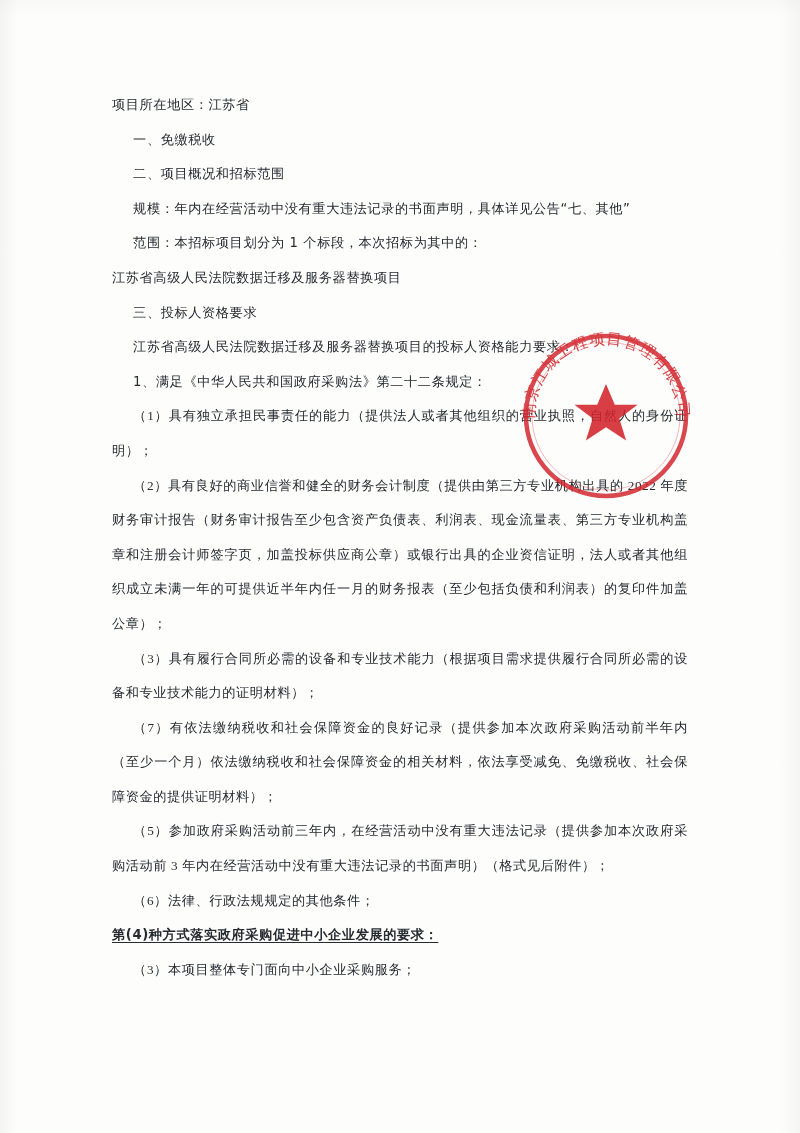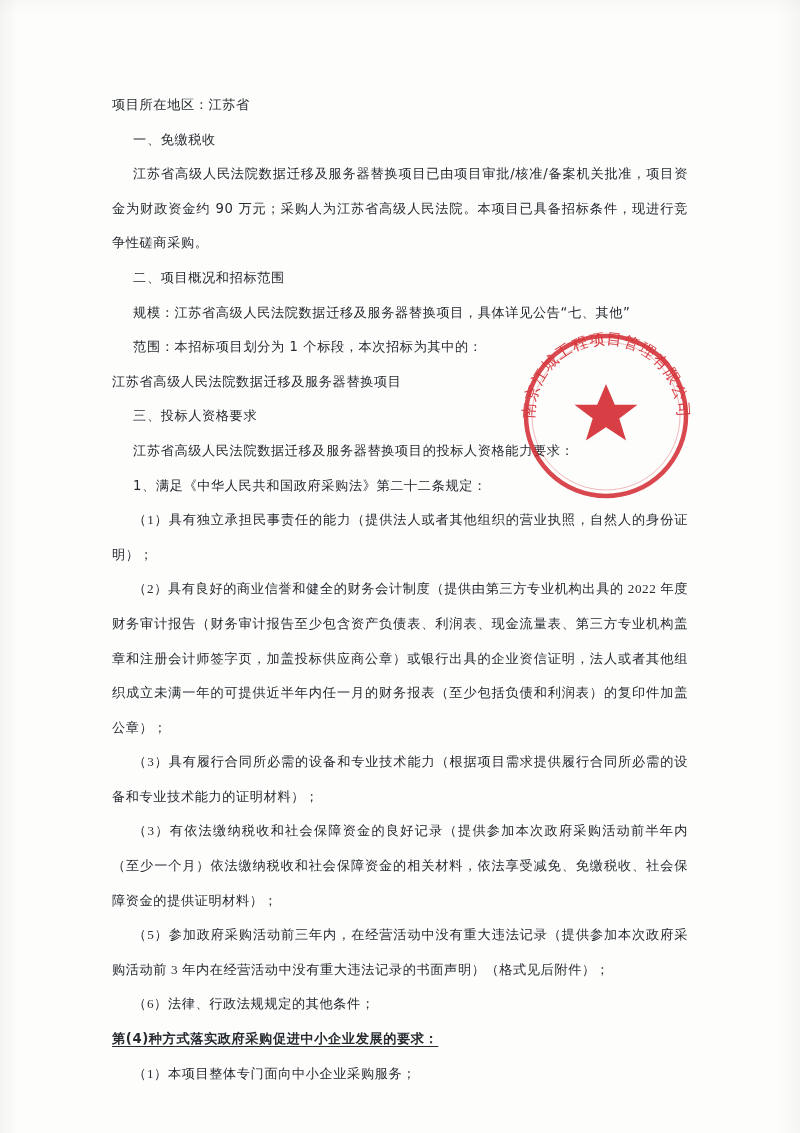--- a/index.html
+++ b/index.html
@@ -72,36 +72,35 @@
   }
 </style>
 </head>
 <body>
 
 <div class="page">
 
   <div class="doc">
     <p class="lvl0">项目所在地区：江苏省</p>
     <p class="lvl1">一、免缴税收</p>
-    <p class="lvl1">江苏省高级人民法院数据迁移及服务器替换项目已由项目审批/核准/备案机关批准，项目资金为财政资金约 90 万元；采购人为江苏省高级人民法院。本项目已具备招标条件，现进行竞争性磋商采购。</p>
     <p class="lvl1">二、项目概况和招标范围</p>
-    <p class="lvl1">规模：江苏省高级人民法院数据迁移及服务器替换项目，具体详见公告“七、其他”</p>
+    <p class="lvl1">规模：年内在经营活动中没有重大违法记录的书面声明，具体详见公告“七、其他”</p>
     <p class="lvl1">范围：本招标项目划分为 1 个标段，本次招标为其中的：</p>
     <p class="lvl0">江苏省高级人民法院数据迁移及服务器替换项目</p>
     <p class="lvl1">三、投标人资格要求</p>
     <p class="lvl1">江苏省高级人民法院数据迁移及服务器替换项目的投标人资格能力要求：</p>
     <p class="lvl1">1、满足《中华人民共和国政府采购法》第二十二条规定：</p>
     <p class="lvl2">（1）具有独立承担民事责任的能力（提供法人或者其他组织的营业执照，自然人的身份证明）；</p>
     <p class="lvl2">（2）具有良好的商业信誉和健全的财务会计制度（提供由第三方专业机构出具的 2022 年度财务审计报告（财务审计报告至少包含资产负债表、利润表、现金流量表、第三方专业机构盖章和注册会计师签字页，加盖投标供应商公章）或银行出具的企业资信证明，法人或者其他组织成立未满一年的可提供近半年内任一月的财务报表（至少包括负债和利润表）的复印件加盖公章）；</p>
     <p class="lvl2">（3）具有履行合同所必需的设备和专业技术能力（根据项目需求提供履行合同所必需的设备和专业技术能力的证明材料）；</p>
-    <p class="lvl2">（3）有依法缴纳税收和社会保障资金的良好记录（提供参加本次政府采购活动前半年内（至少一个月）依法缴纳税收和社会保障资金的相关材料，依法享受减免、免缴税收、社会保障资金的提供证明材料）；</p>
+    <p class="lvl2">（7）有依法缴纳税收和社会保障资金的良好记录（提供参加本次政府采购活动前半年内（至少一个月）依法缴纳税收和社会保障资金的相关材料，依法享受减免、免缴税收、社会保障资金的提供证明材料）；</p>
     <p class="lvl2">（5）参加政府采购活动前三年内，在经营活动中没有重大违法记录（提供参加本次政府采购活动前 3 年内在经营活动中没有重大违法记录的书面声明）（格式见后附件）；</p>
     <p class="lvl2">（6）法律、行政法规规定的其他条件；</p>
     <p class="lvl0 underline-seg">第(4)种方式落实政府采购促进中小企业发展的要求：</p>
-    <p class="lvl2">（1）本项目整体专门面向中小企业采购服务；</p>
+    <p class="lvl2">（3）本项目整体专门面向中小企业采购服务；</p>
   </div>
 
   <div class="seal">
     <svg width="196" height="196" viewBox="0 0 196 196" aria-hidden="true">
       <defs>
         <path id="sealArc" d="M 26,98 A 72,72 0 0 1 170,98"></path>
         <path id="sealArcBottom" d="M 30,98 A 68,68 0 0 0 166,98"></path>
       </defs>
       <circle cx="98" cy="98" r="80" fill="none" stroke="#d2232a" stroke-width="4.5" opacity="0.9"></circle>
       <circle cx="98" cy="98" r="74" fill="none" stroke="#d2232a" stroke-width="1" opacity="0.35"></circle>

